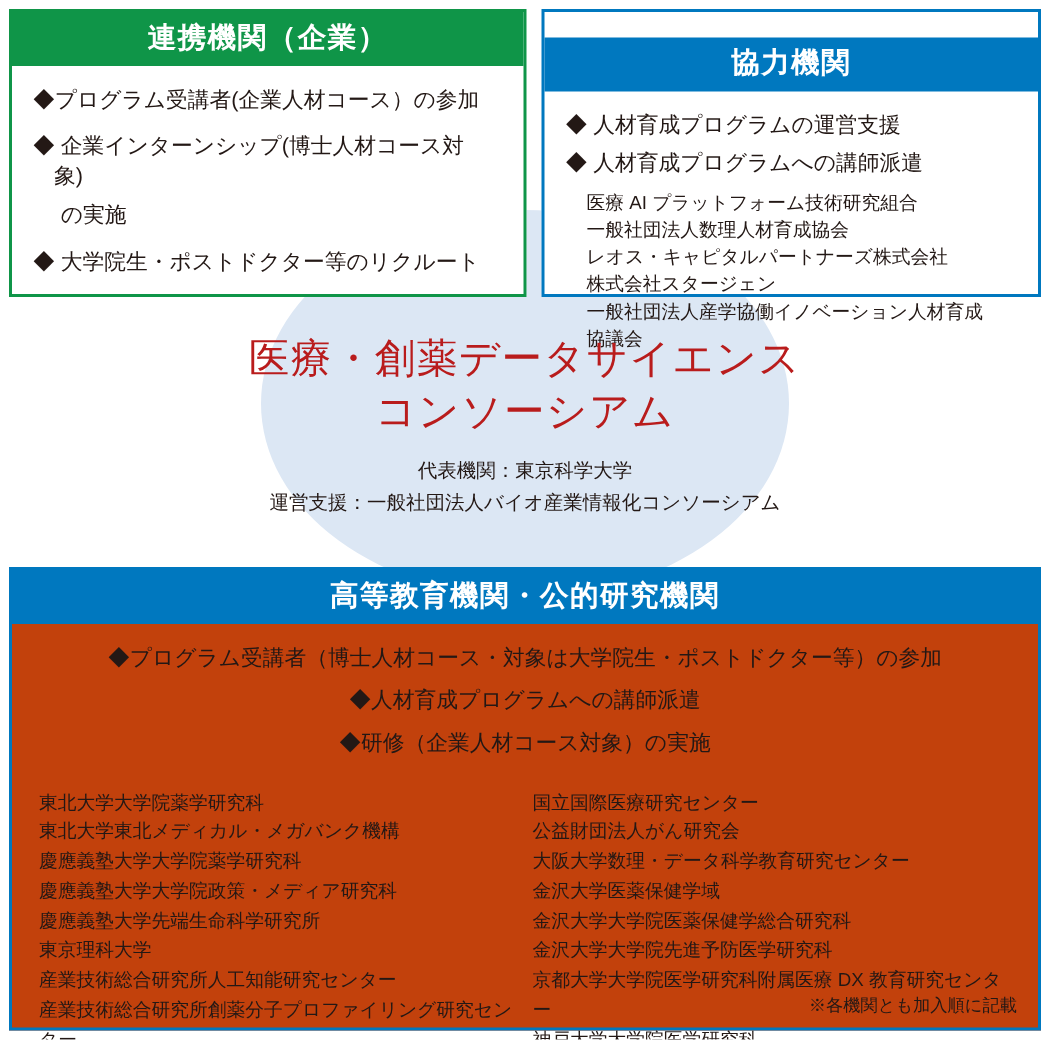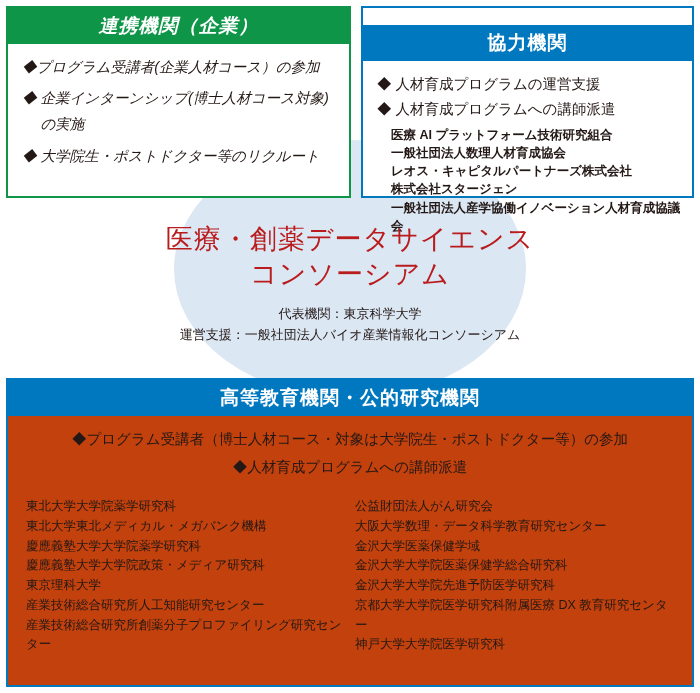--- a/index.html
+++ b/index.html
@@ -42,31 +42,30 @@
   .box-header {
     text-align: center;
     color: #ffffff;
     font-weight: bold;
     font-size: 19px;
     letter-spacing: 1px;
     line-height: 1.1;
     padding: 8px 0 7px 0;
   }
   .box-body {
-    padding: 14px 8px 10px 14px;
+    padding: 14px 28px 10px 14px;
     box-sizing: border-box;
   }
 
   #box-kigyo {
     left: 6px;
     top: 6px;
     width: 345px;
     height: 192px;
     border: 2px solid #0f9548;
-    font-style: italic;
   }
   #box-kigyo .box-header { background: #0f9548; }
 
   #box-kyoryoku {
     left: 361px;
     top: 6px;
     width: 333px;
     height: 192px;
     border: 2px solid #0078bf;
   }
@@ -77,21 +76,20 @@
     line-height: 1.35;
     margin-bottom: 12px;
     text-indent: -14px;
     padding-left: 14px;
   }
   .bullet-line.tight { margin-bottom: 6px; }
   .sub-line {
     font-size: 12.5px;
     line-height: 1.45;
     padding-left: 14px;
-    font-weight: bold;
   }
 
   
   .center-block {
     position: absolute;
     left: 120px;
     top: 222px;
     width: 460px;
     z-index: 3;
     text-align: center;
@@ -187,38 +185,42 @@
       <span class="meta-row">代表機関：東京科学大学</span>
       <span class="meta-row">運営支援：一般社団法人バイオ産業情報化コンソーシアム</span>
     </div>
   </div>
 
   <div class="box" id="box-kotou">
     <div class="box-header">高等教育機関・公的研究機関</div>
     <div class="kotou-bullets">
       <div class="bullet-line">◆プログラム受講者（博士人材コース・対象は大学院生・ポストドクター等）の参加</div>
       <div class="bullet-line">◆人材育成プログラムへの講師派遣</div>
+      <div class="bullet-line">◆研修（企業人材コース対象）の実施</div>
     </div>
     <div class="inst-cols">
       <div class="inst-col left">
         <div>東北大学大学院薬学研究科</div>
         <div>東北大学東北メディカル・メガバンク機構</div>
         <div>慶應義塾大学大学院薬学研究科</div>
         <div>慶應義塾大学大学院政策・メディア研究科</div>
+        <div>慶應義塾大学先端生命科学研究所</div>
         <div>東京理科大学</div>
         <div>産業技術総合研究所人工知能研究センター</div>
         <div>産業技術総合研究所創薬分子プロファイリング研究センター</div>
 
       </div>
       <div class="inst-col right">
+        <div>国立国際医療研究センター</div>
         <div>公益財団法人がん研究会</div>
         <div>大阪大学数理・データ科学教育研究センター</div>
         <div>金沢大学医薬保健学域</div>
         <div>金沢大学大学院医薬保健学総合研究科</div>
         <div>金沢大学大学院先進予防医学研究科</div>
         <div>京都大学大学院医学研究科附属医療 DX 教育研究センター</div>
         <div>神戸大学大学院医学研究科</div>
 
       </div>
     </div>
+    <div class="note">※各機関とも加入順に記載</div>
   </div>
 
 </div>
 
 </body></html>

